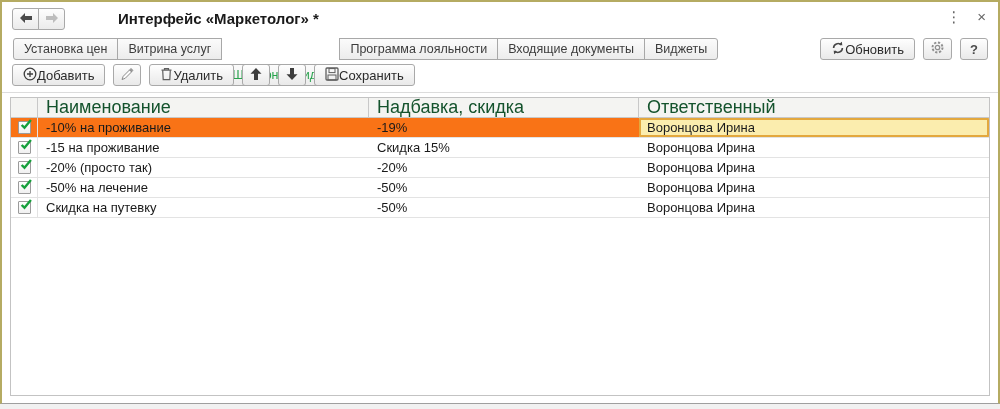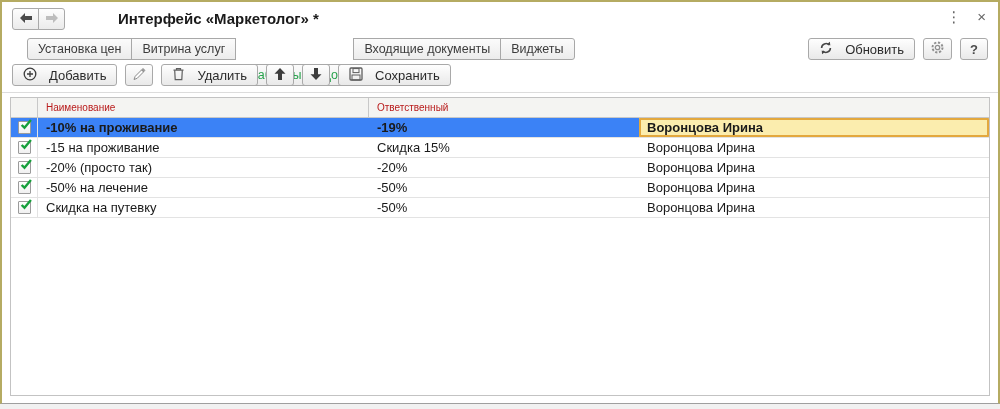--- a/index.html
+++ b/index.html
@@ -21,52 +21,52 @@
   .win-controls { position:absolute; right:12px; top:6px; display:flex; gap:16px; align-items:center; }
   .win-glyph { font-size:15px; color:#666; line-height:18px; cursor:pointer; }
   
   .tabs-row { position:absolute; left:0; top:36px; right:0; height:24px; }
   .tabs { position:absolute; left:8px; top:0; display:flex; }
   .tab {
     height:22px; line-height:20px; padding:0 10px; font-size:12.5px; color:#3c3c3c;
     background:linear-gradient(#fbfbfb,#ececec); border:1px solid #a8a8a8; margin-left:-1px;
     white-space:nowrap; cursor:pointer;
   }
-  .tab:first-child { border-radius:3px 0 0 3px; margin-left:17px; }
+  .tab:first-child { border-radius:3px 0 0 3px; margin-left:3px; }
   .tab:last-child  { border-radius:0 3px 3px 0; }
   .tab.active { color:#27a24c;margin-top:26px; }
   .header-actions { position:absolute; right:10px; top:0; display:flex; gap:8px; }
   
   .btn {
-    height:22px; display:inline-flex; align-items:center; gap:12px; padding:0 10px;
+    height:22px; display:inline-flex; align-items:center; gap:0; padding:0 10px;
     background:linear-gradient(#fefefe,#e9e9e9); border:1px solid #a9a9a9; border-radius:3px;
     font-size:13px; color:#2b2b2b; cursor:pointer; white-space:nowrap;
   }
   .btn.icon-only { padding:0 6px; min-width:28px; justify-content:center; }
   .caret { width:0; height:0; border-left:4px solid transparent; border-right:4px solid transparent; border-top:4px solid #444; margin-left:2px; }
   .qmark { font-weight:bold; color:#4a4a4a; font-size:13px; }
   
   .toolbar { position:absolute; left:10px; top:62px; display:flex; gap:8px;text-align:right; }
   .separator { position:absolute; left:0; right:0; top:90px; border-top:1px solid #dcdcdc; }
   
   .table {
     position:absolute; left:8px; right:8px; top:95px; bottom:7px;
     border:1px solid #c3c3c3; background:#fff; overflow:hidden;
   }
   .trow, .thead { display:grid; grid-template-columns:27px 331px 270px 1fr; }
   .thead { height:20px; background:#f4f4f2; border-bottom:1px solid #c8c8c8; }
   .thead .hcell {
-    font-size:10px; color:#b91c1c; line-height:19px; padding-left:8px;
+    font-size:18px; color:#14532d; line-height:19px; padding-left:8px;
     border-right:1px solid #c8c8c8; overflow:hidden; white-space:nowrap;
   }
   .thead .hcell:last-child { border-right:none; }
   .trow { height:20px; border-bottom:1px solid #e3e3e3; cursor:pointer; }
   .cell { font-size:13px; color:#1a1a1a; line-height:19px; padding-left:8px; white-space:nowrap; overflow:hidden; }
   .cell.cb { display:flex; align-items:center; justify-content:center; padding-left:0; border-right:1px solid #e3e3e3; }
-  .trow.selected { background:#3b82f6;font-weight:bold; }
+  .trow.selected { background:#f97316; }
   .trow.selected .cell.focused {
     background:#fbedae; box-shadow:inset 0 0 0 2px #e3a83e; border-radius:1px;
   }
   .checkbox {
     width:13px; height:13px; border:1px solid #9b9b9b; background:linear-gradient(#fff,#f0f0f0);
     position:relative; border-radius:1px;
   }
   .checkbox svg { position:absolute; left:0px; top:-3px; overflow:visible; }
 </style>
 </head>
@@ -96,20 +96,21 @@
       <span class="win-glyph">⋮</span>
       <span class="win-glyph">×</span>
     </div>
   </div>
 
   <div class="tabs-row">
     <div class="tabs">
       <div class="tab">Установка цен</div>
       <div class="tab">Витрина услуг</div>
       <div class="tab active">Шаблоны скидок</div>
+      <div class="tab">Программа лояльности</div>
       <div class="tab">Входящие документы</div>
       <div class="tab">Виджеты</div>
     </div>
     <div class="header-actions">
       <div class="btn">
         <span>
           <svg width="14" height="14" viewBox="0 0 14 14">
             <g stroke="#464646" stroke-width="1.6" fill="none">
               <path d="M2.6 7 a4.4 4.4 0 0 1 7.6 -3"></path>
               <path d="M11.4 7 a4.4 4.4 0 0 1 -7.6 3"></path>
@@ -187,20 +188,21 @@
       </span>
       <span>Сохранить</span>
     </div>
   </div>
   <div class="separator"></div>
 
   <div class="table">
     <div class="thead">
       <div class="hcell"></div>
       <div class="hcell">Наименование</div>
+      <div class="hcell">Надбавка, скидка</div>
       <div class="hcell">Ответственный</div>
     </div>
 
     <div class="trow selected">
       <div class="cell cb">
         <span class="checkbox">
           <svg width="14" height="12" viewBox="0 0 12 11">
               <path d="M2 5.5 L4.6 8 L10.5 1" stroke="#16a03c" stroke-width="2.2" fill="none"></path>
             </svg>
         </span>

